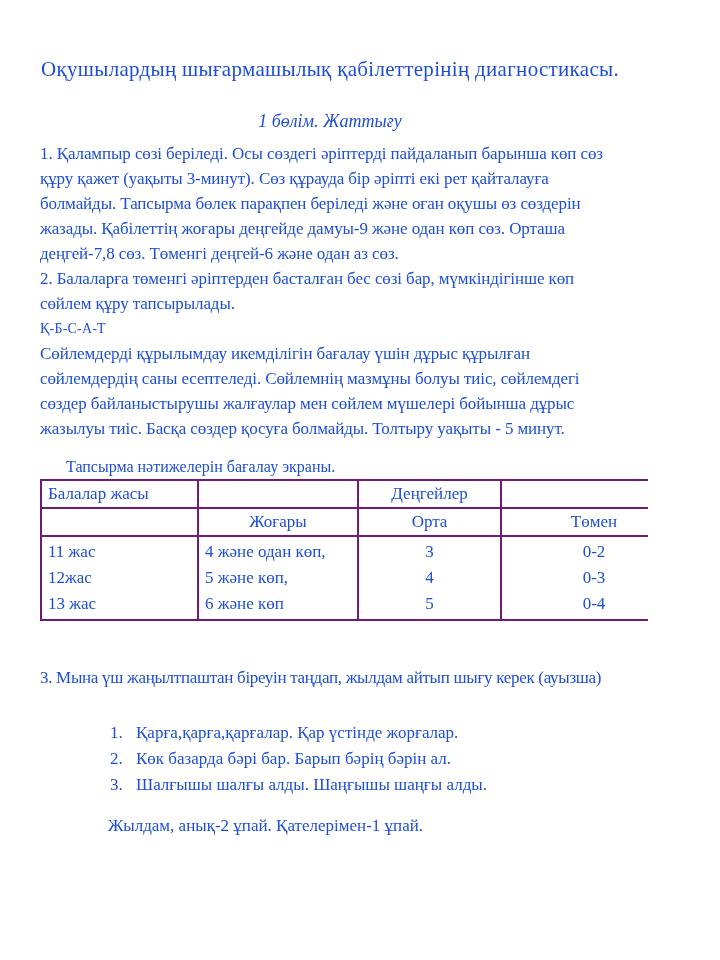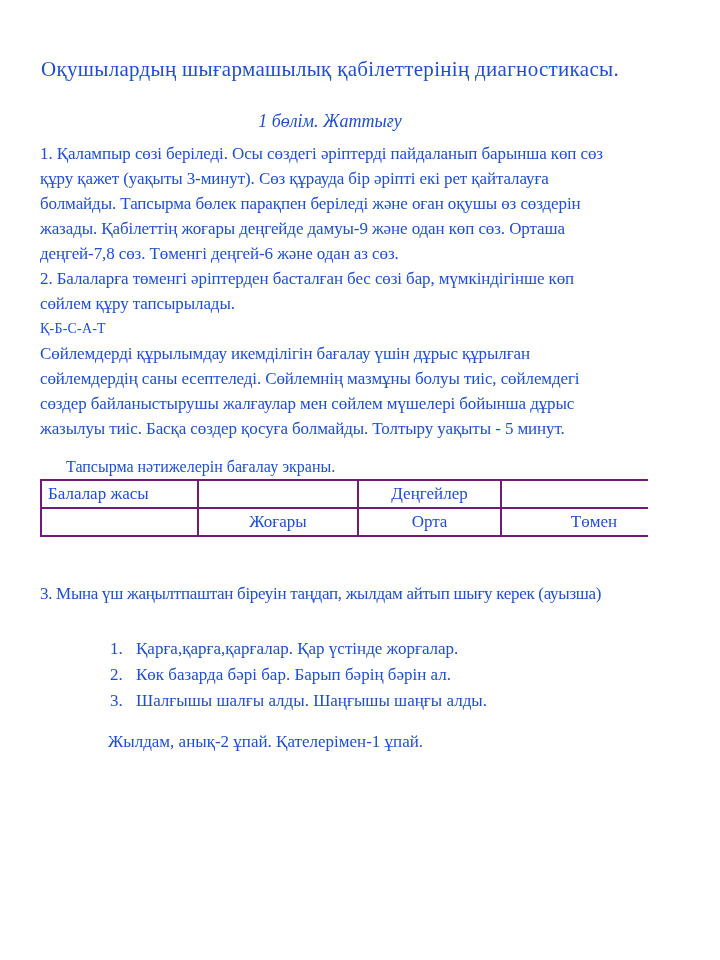--- a/index.html
+++ b/index.html
@@ -135,20 +135,34 @@
         <td></td>
         <td class="center">Деңгейлер</td>
         <td></td>
       </tr>
       <tr class="hdr">
         <td></td>
         <td class="center">Жоғары</td>
         <td class="center">Орта</td>
         <td class="center">Төмен</td>
       </tr>
+      <tr class="body-row">
+        <td>11 жас
+12жас
+13 жас</td>
+        <td>4 және одан көп,
+ 5 және көп,
+6 және көп</td>
+        <td class="center">3
+4
+5</td>
+        <td class="center">0-2
+0-3
+0-4</td>
+      </tr>
     </tbody>
       </table>
 
     <div class="task3-intro">3. Мына үш жаңылтпаштан біреуін таңдап, жылдам айтып шығу керек (ауызша)</div>
 
     <div class="twister-list">
       <div class="twister-item">
         <span class="twister-num">1.</span>
         <span>Қарға,қарға,қарғалар. Қар үстінде жорғалар.</span>
       </div>

